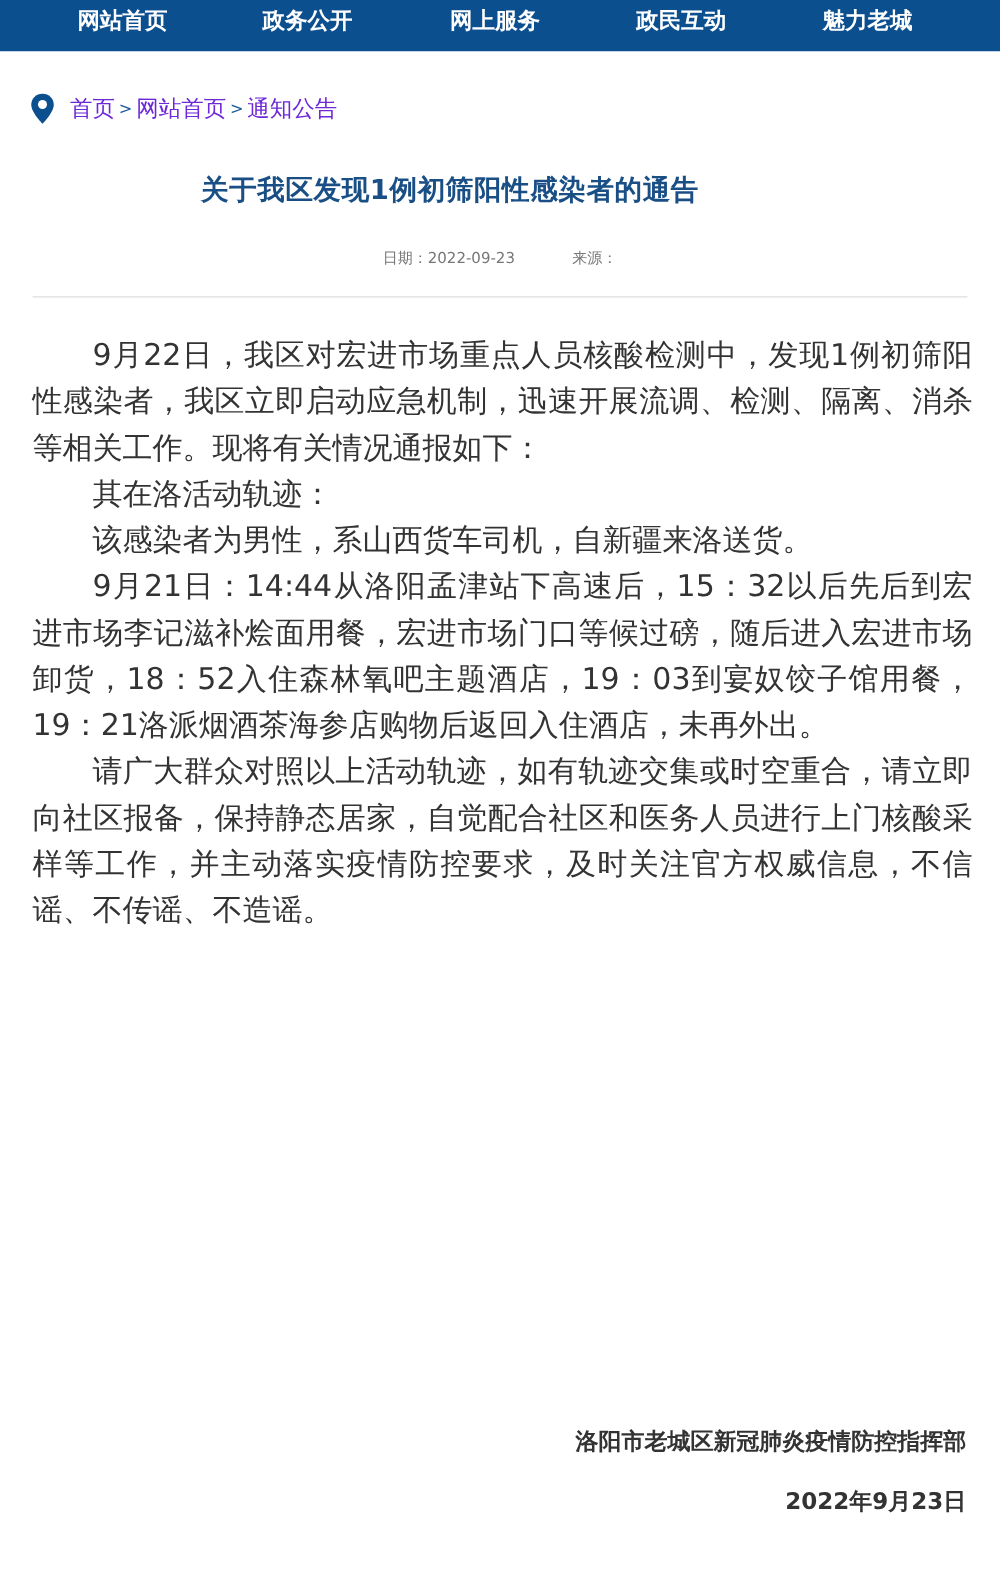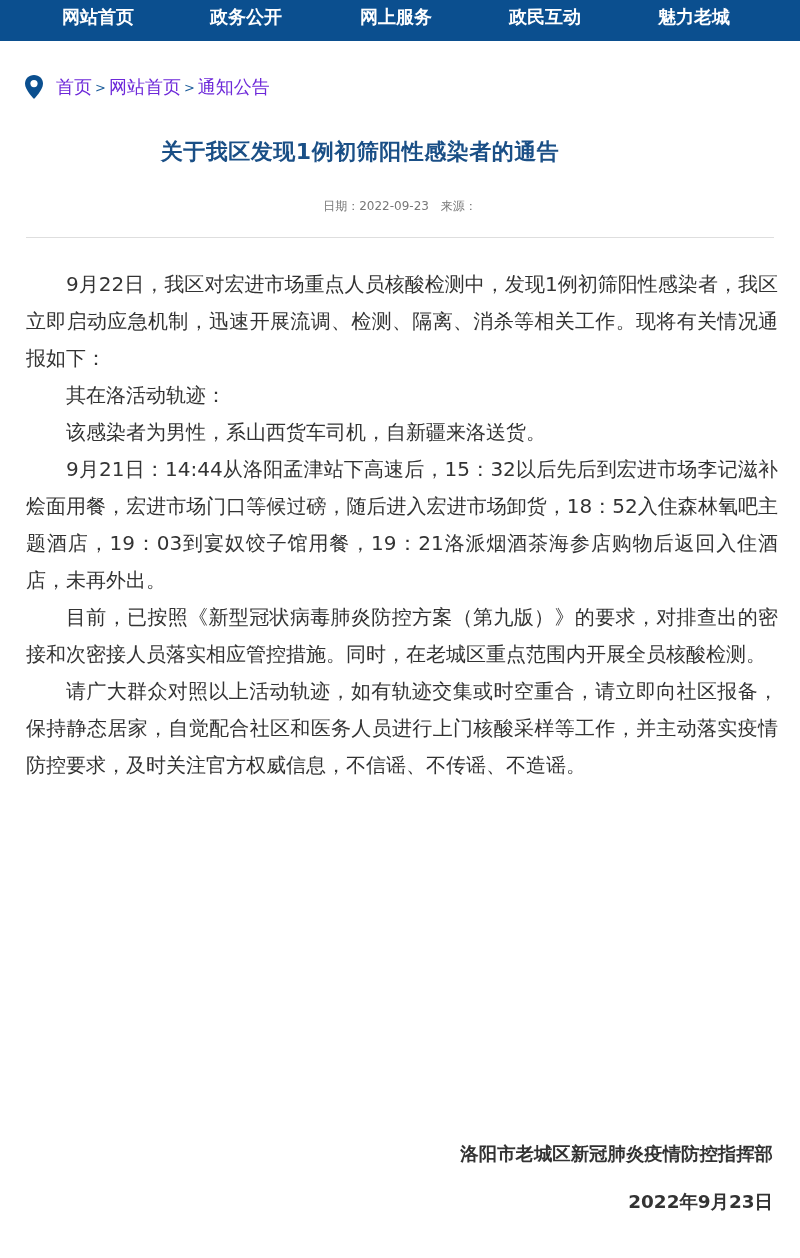--- a/index.html
+++ b/index.html
@@ -74,35 +74,35 @@
     }
     .meta {
       position: absolute;
       left: 0;
       top: 198px;
       width: 800px;
       text-align: center;
       font-size: 12px;
       color: #777777;
     }
-    .meta span { margin: 0 4px; }
+    .meta span { margin: 0 21px; }
     .divider {
       position: absolute;
       left: 26px;
       top: 237px;
       width: 748px;
       height: 1px;
       background: #dedede;
     }
     .content {
       position: absolute;
       left: 26px;
       top: 266px;
       width: 752px;
-      font-size: 20px;
+      font-size: 24px;
       line-height: 37px;
       color: #333333;
     }
     .content p {
       margin: 0 0 0 0;
       text-indent: 2em;
       text-align: justify;
     }
     .signature {
       position: absolute;
@@ -145,20 +145,19 @@
   <span>来源：</span>
 </div>
 
 <div class="divider"></div>
 
 <div class="content">
   <p>9月22日，我区对宏进市场重点人员核酸检测中，发现1例初筛阳性感染者，我区立即启动应急机制，迅速开展流调、检测、隔离、消杀等相关工作。现将有关情况通报如下：</p>
   <p>其在洛活动轨迹：</p>
   <p>该感染者为男性，系山西货车司机，自新疆来洛送货。</p>
   <p>9月21日：14:44从洛阳孟津站下高速后，15：32以后先后到宏进市场李记滋补烩面用餐，宏进市场门口等候过磅，随后进入宏进市场卸货，18：52入住森林氧吧主题酒店，19：03到宴奴饺子馆用餐，19：21洛派烟酒茶海参店购物后返回入住酒店，未再外出。</p>
-  <p>目前，已按照《新型冠状病毒肺炎防控方案（第九版）》的要求，对排查出的密接和次密接人员落实相应管控措施。同时，在老城区重点范围内开展全员核酸检测。</p>
   <p>请广大群众对照以上活动轨迹，如有轨迹交集或时空重合，请立即向社区报备，保持静态居家，自觉配合社区和医务人员进行上门核酸采样等工作，并主动落实疫情防控要求，及时关注官方权威信息，不信谣、不传谣、不造谣。</p>
 </div>
 
 <div class="signature">
   <div>洛阳市老城区新冠肺炎疫情防控指挥部</div>
   <div>2022年9月23日</div>
 </div>
 
 </body></html>

